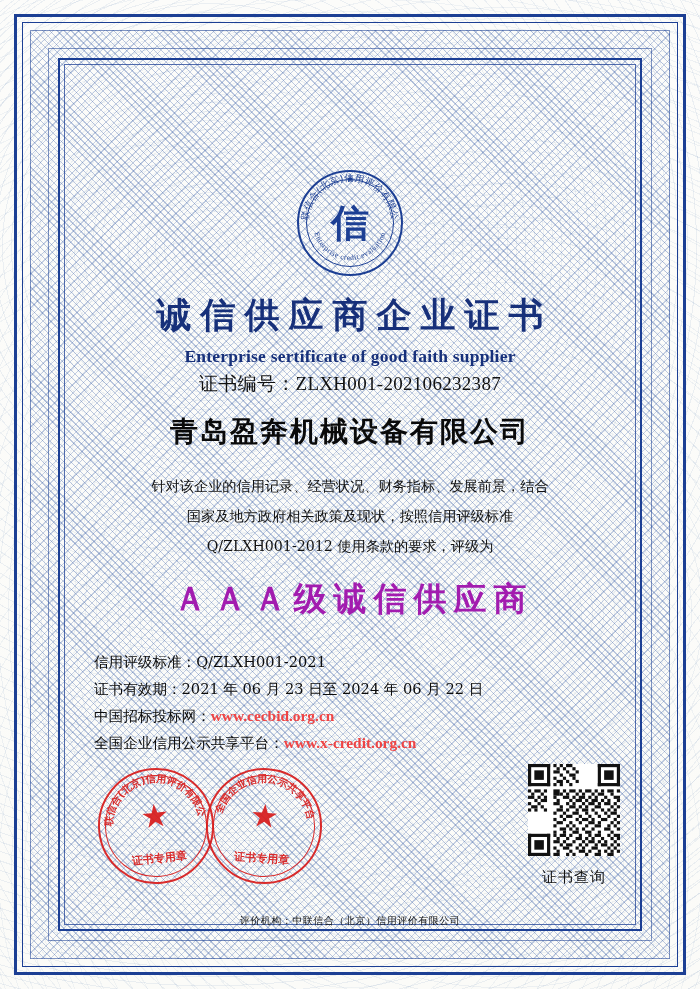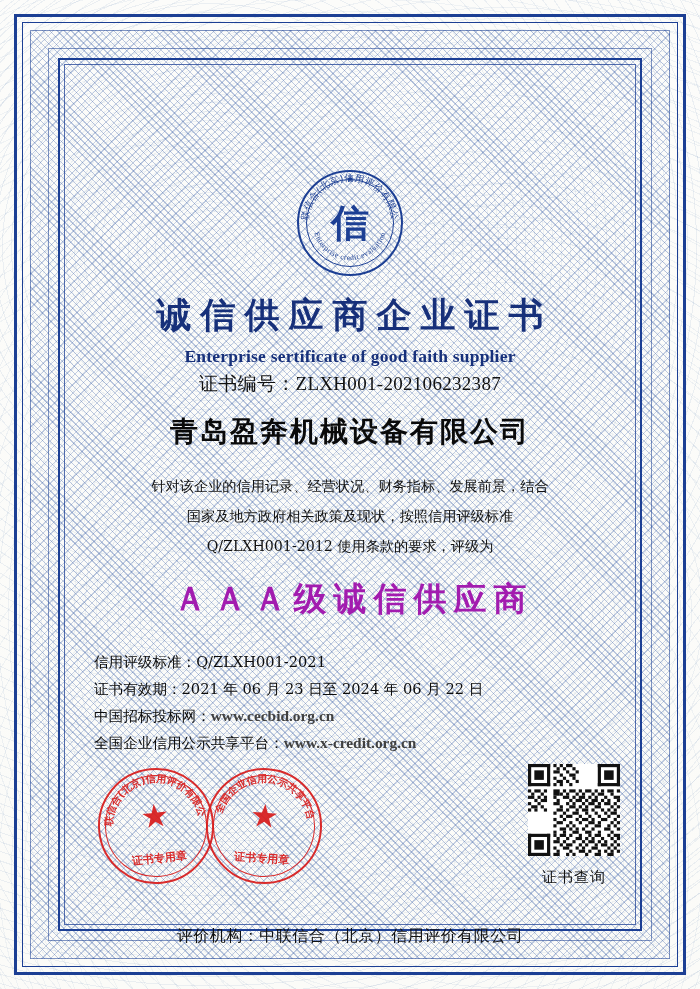--- a/index.html
+++ b/index.html
@@ -211,21 +211,21 @@
     color: #0c0c0c;
     line-height: 27px;
   }
   .info .row {
     white-space: nowrap;
   }
   .info .url {
     font-family: "Liberation Serif", serif;
     font-weight: bold;
     font-size: 15.4px;
-    color: #404040;
+    color: #ef4444;
   }
   
   .seal-area {
     position: relative;
     height: 150px;
     margin-top: 6px;
   }
   .seal {
     position: absolute;
     width: 112px;
@@ -288,23 +288,23 @@
   }
   .qr-label {
     margin-top: 8px;
     font-family: "DejaVu Sans", sans-serif;
     font-size: 15px;
     color: #111;
     letter-spacing: 1px;
   }
   
   .issuer {
-    margin-top: 14px;
+    margin-top: 2px;
     font-family: Liberation Mono, monospace;
-    font-size: 16px;
+    font-size: 10px;
     color: #111;
     letter-spacing: 0.5px;
   }
 </style>
 </head>
 <body>
 
 <div class="certificate">
 
   <div class="bg-texture"></div>

